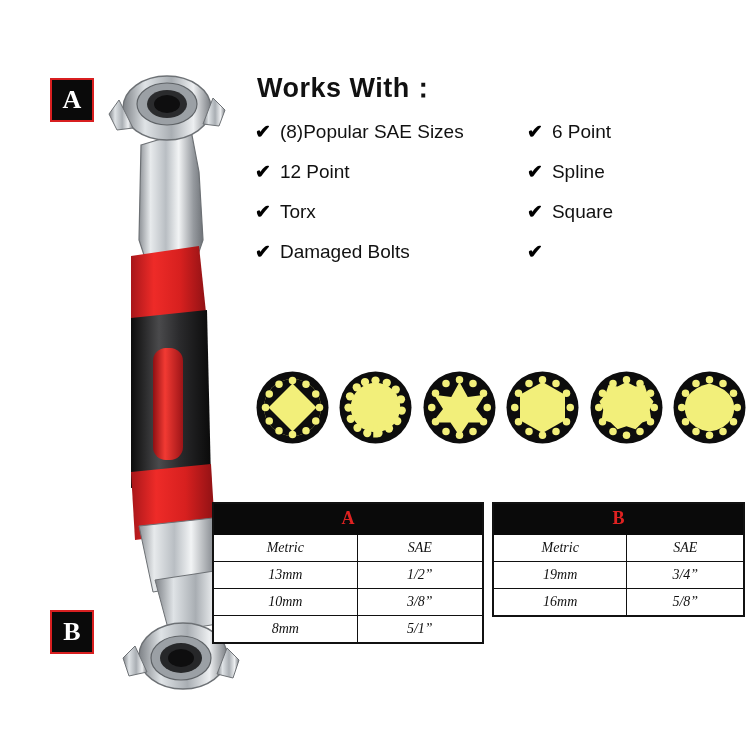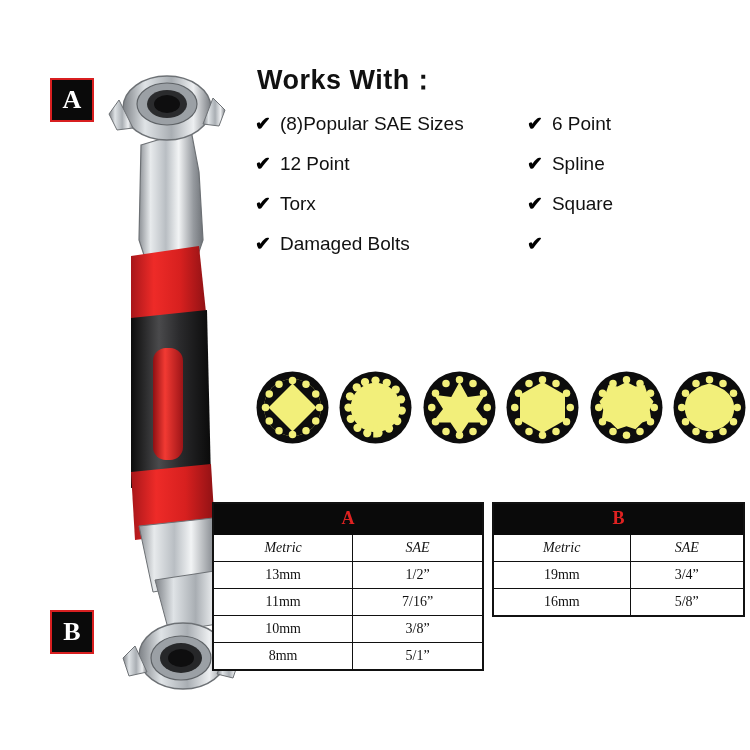--- a/index.html
+++ b/index.html
@@ -42,21 +42,21 @@
     left: 95px;
     top: 60px;
     width: 145px;
     height: 640px;
   }
 
   
   #works-with {
     position: absolute;
     left: 255px;
-    top: 62px;
+    top: 70px;
     width: 490px;
   }
   #works-title {
     font-size: 27px;
     font-weight: bold;
     color: #111;
     letter-spacing: 0.5px;
     margin: 0 0 14px 2px;
   }
   .feature-grid {
@@ -113,20 +113,21 @@
   }
   .spec-table .sub-row td {
     font-style: italic;
     font-size: 14px;
     text-align: center;
     padding: 5px 9px;
     border: 1px solid #111;
     color: #111;
   }
   .spec-table td.cell {
+    font-style: italic;
     font-size: 14px;
     text-align: center;
     padding: 5px 16px;
     border: 1px solid #111;
     color: #111;
   }
 </style>
 </head>
 <body>
 
@@ -373,24 +374,20 @@
     </tr>
     <tr class="sub-row">
       <td>Metric</td>
       <td>SAE</td>
     </tr>
     <tr>
       <td class="cell">13mm</td>
       <td class="cell">1/2”</td>
     </tr>
     <tr>
-      <td class="cell">11mm</td>
-      <td class="cell">7/16”</td>
-    </tr>
-    <tr>
       <td class="cell">10mm</td>
       <td class="cell">3/8”</td>
     </tr>
     <tr>
       <td class="cell">8mm</td>
       <td class="cell">5/1”</td>
     </tr>
   </tbody>
     </table>
 

